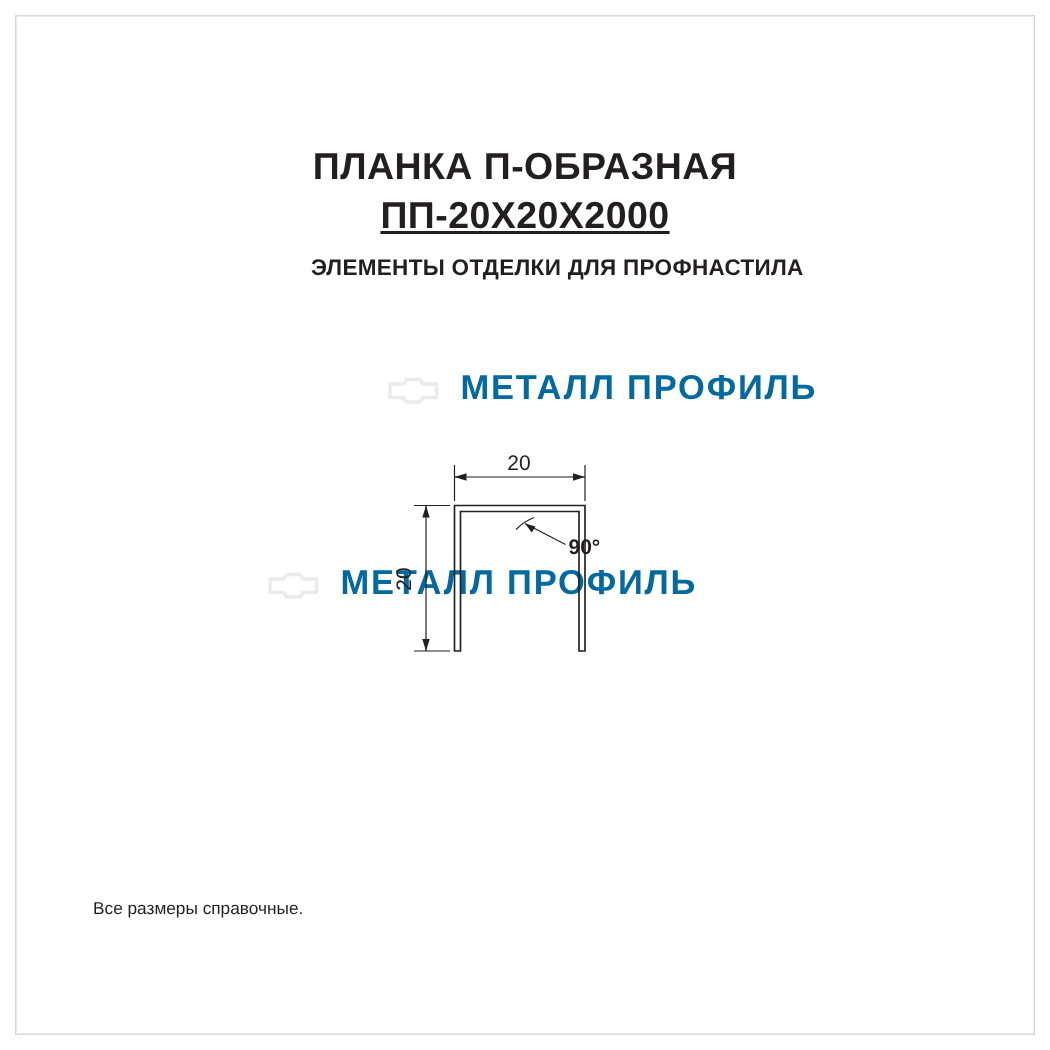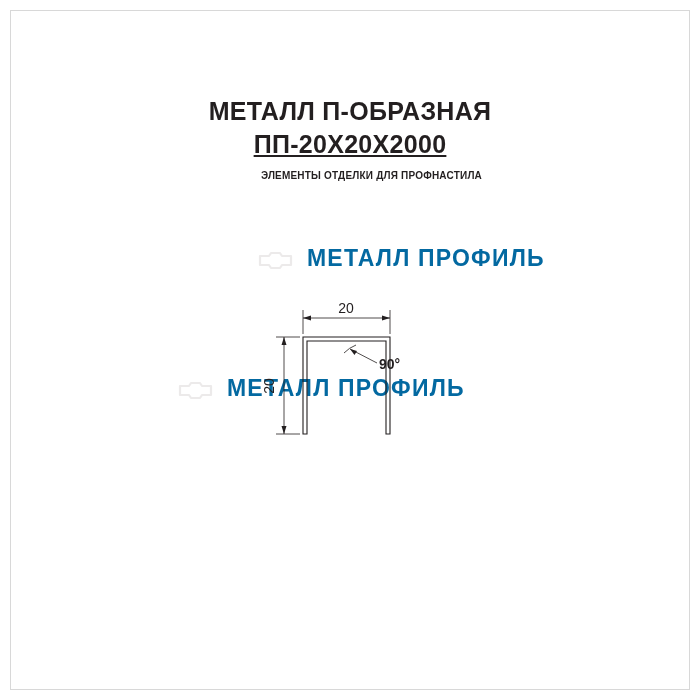--- a/index.html
+++ b/index.html
@@ -45,21 +45,21 @@
   }
   .title-line2 {
     font-size: 25px;
     font-weight: bold;
     letter-spacing: 0.3px;
     line-height: 30px;
     margin-top: 3px;
     text-decoration: underline;
   }
   .subtitle {
-    font-size: 10px;
+    font-size: 15px;
     font-weight: bold;
     margin-top: 11px;
     letter-spacing: 0.2px;
     margin-left: 43px;
   }
 
   .drawing {
     position: absolute;
     left: 0;
     top: 200px;
@@ -104,21 +104,21 @@
   .notes div { white-space: nowrap; }
 </style>
 </head>
 <body>
 
 <div class="page">
 
   <div class="border-frame"></div>
 
   <div class="title-block">
-    <div class="title-line1">МЕТАЛЛ П-ОБРАЗНАЯ</div>
+    <div class="title-line1">ПЛАНКА П-ОБРАЗНАЯ</div>
     <div class="title-line2">ПП-20Х20Х2000</div>
     <div class="subtitle">ЭЛЕМЕНТЫ ОТДЕЛКИ ДЛЯ ПРОФНАСТИЛА</div>
   </div>
 
   <div class="watermarks">
     <div class="wm wm1">
       <svg class="wm-mark" viewBox="0 0 40 23">
         <path d="M2 16 L2 7 L11 7 L13 4 L22 4 L24 7 L33 7 L33 16 L24 16 L22 19 L13 19 L11 16 Z" fill="none" stroke="#eceaea" stroke-width="2.2" stroke-linejoin="round"></path>
       </svg>
       <span>МЕТАЛЛ ПРОФИЛЬ</span>
@@ -158,15 +158,16 @@
 
     <g stroke="#231f20" stroke-width="0.8" fill="none">
       <path d="M344 153 A 34 34 0 0 1 356 145"></path>
       <line x1="350" y1="149" x2="377" y2="163"></line>
       <path d="M350 149 L357 151 L354.5 155 Z" fill="#231f20" stroke="none"></path>
     </g>
     <text x="379" y="169" font-family="Liberation Sans, sans-serif" font-size="14" font-weight="bold" fill="#231f20">90°</text>
   </svg>
 
   <div class="notes">
+    <div>Все размеры справочные.</div>
   </div>
 
 </div>
 
 </body></html>

